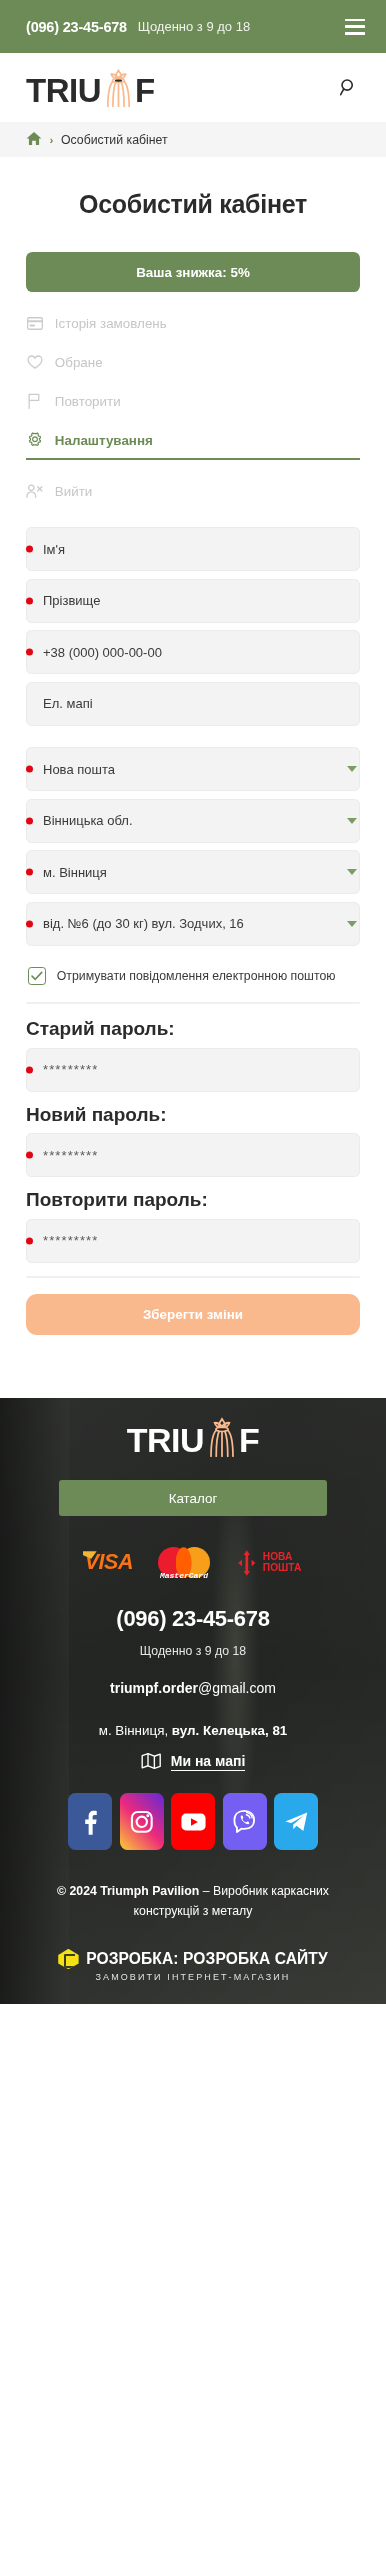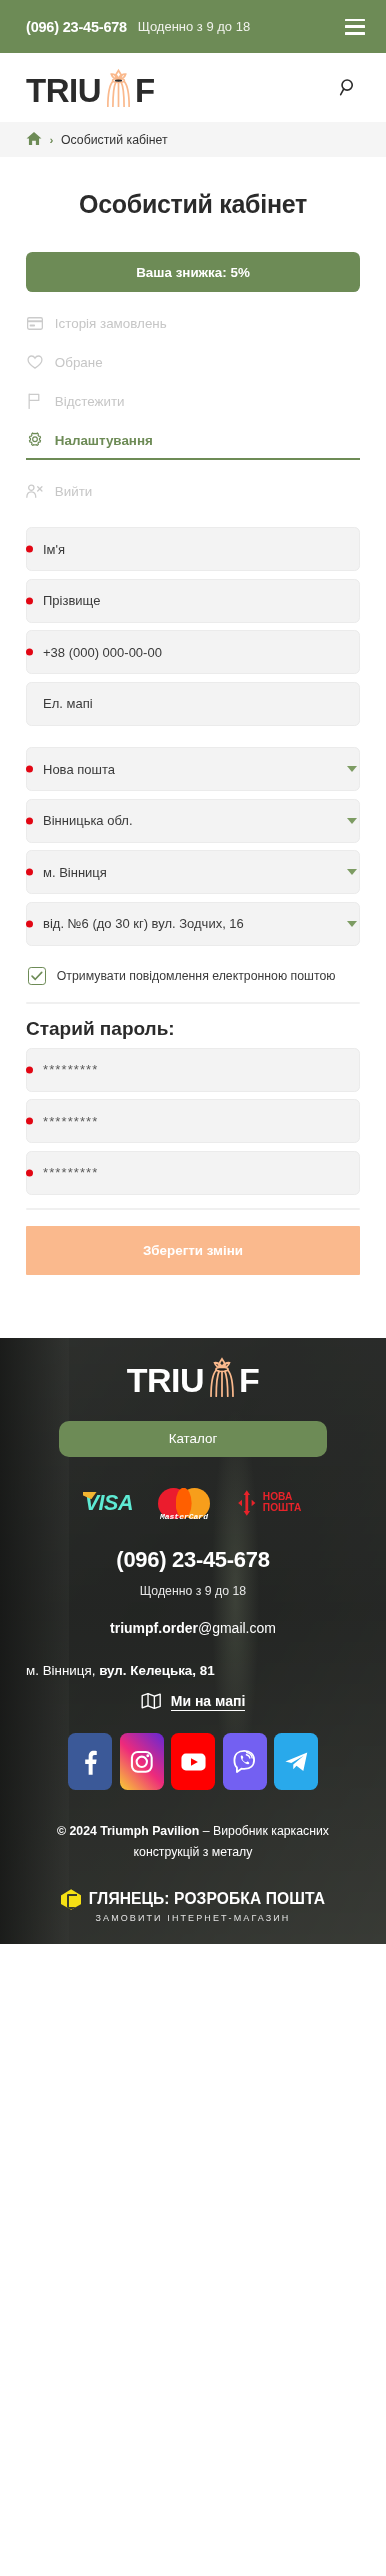--- a/index.html
+++ b/index.html
@@ -209,22 +209,22 @@
     font-size: 19px;
     font-weight: bold;
     color: #2b2b2b;
     margin-bottom: 7.5px;
   }
   .pw-dots { font-size: 13px; color: #5a5a5a; letter-spacing: 1.1px; font-family: "Liberation Sans", sans-serif; }
 
   .save-btn {
     margin-top: 16px;
     background: #fab98d;
-    border-radius: 1px;
-    height: 49px;
+    border-radius: 11px;
+    height: 41px;
     display: flex; align-items: center; justify-content: center;
     color: #ffffff;
     font-size: 13.4px;
     font-weight: bold;
     cursor: pointer;
   }
   .main-bottom-pad { height: 63px; }
 
   
   .footer {
@@ -259,38 +259,38 @@
     justify-content: center;
     height: 46px;
     padding-top: 59px;
     margin-bottom: 23.6px;
   }
   .footer-logo .logo-txt { color: #ffffff; font-size: 34px; line-height: 34px; }
   .footer-logo .logo-mark { width: 34px; height: 41px; }
 
   .catalog-btn {
     background: #6d8b56;
-    border-radius: 10px;
+    border-radius: 3px;
     height: 36px;
     margin: 0 33px 31px 33px;
     display: flex; align-items: center; justify-content: center;
     color: #ffffff;
     font-size: 13.4px;
     cursor: pointer;
   }
 
   .pay-row {
     display: flex;
     align-items: center;
     justify-content: center;
     gap: 25px;
     margin-bottom: 28px;
   }
 
-  .visa-logo { font-size: 21.5px; font-weight: bold; font-style: italic; color: #5eead4; letter-spacing: -0.5px; position: relative; }
+  .visa-logo { font-size: 21.5px; font-weight: bold; font-style: italic; color: #f97316; letter-spacing: -0.5px; position: relative; }
   .visa-logo::before {
     content: "";
     position: absolute; left: -2.1px; top: 1.1px;
     width: 14px; height: 7.5px;
     background: #f2b431;
     clip-path: polygon(0 0, 100% 0, 62% 100%, 0 48%);
   }
 
   .mc-logo { display: flex; align-items: center; position: relative; }
   .mc-circles { position: relative; width: 52px; height: 31px; }
@@ -326,21 +326,21 @@
   }
   .footer-email {
     text-align: center;
     color: #ffffff;
     font-size: 14px;
     margin-bottom: 27px;
   }
   .footer-email b { font-weight: bold; }
   .footer-email span { font-weight: normal; }
   .footer-addr {
-    text-align: left;
+    text-align: center;
     color: #ffffff;
     font-size: 13.4px;
     margin-bottom: 14px;
   }
   .footer-addr b { font-weight: bold; }
   .map-link {
     display: flex; align-items: center; justify-content: center;
     gap: 9.7px; margin-bottom: 21.5px; cursor: pointer;
   }
   .map-link-text {
@@ -476,21 +476,21 @@
       <span class="acct-label">Обране</span>
     </div>
 
     <div class="acct-item">
       <span class="acct-icon">
         <svg width="15" height="16" viewBox="0 0 28 30">
           <path d="M4 29 L4 2" fill="none" stroke="#cbcbcb" stroke-width="2.4" stroke-linecap="round"></path>
           <path d="M4 2.6 L22 2.6 L22 14 L4 14" fill="none" stroke="#cbcbcb" stroke-width="2.4" stroke-linejoin="round"></path>
         </svg>
       </span>
-      <span class="acct-label">Відстежити</span>
+      <span class="acct-label">Повторити</span>
     </div>
 
     <div class="acct-item active">
       <span class="acct-icon">
         <svg width="16" height="16" viewBox="0 0 30 30">
           <path d="M15 2.6 L17.6 3.2 L19.3 1.8 L21.4 3.9 L20.6 6 L22.2 8 L24.6 8 L25.4 10.9 L23.4 12.2 L23.4 14.8 L25.4 16.1 L24.6 19 L22.2 19 L20.6 21 L21.4 23.1 L19.3 25.2 L17.6 23.8 L15 24.4 L12.4 23.8 L10.7 25.2 L8.6 23.1 L9.4 21 L7.8 19 L5.4 19 L4.6 16.1 L6.6 14.8 L6.6 12.2 L4.6 10.9 L5.4 8 L7.8 8 L9.4 6 L8.6 3.9 L10.7 1.8 L12.4 3.2 Z" fill="none" stroke="#6d8b56" stroke-width="2.2" stroke-linejoin="round"></path>
           <circle cx="15" cy="13.5" r="4.4" fill="none" stroke="#6d8b56" stroke-width="2.2"></circle>
         </svg>
       </span>
       <span class="acct-label">Налаштування</span>
@@ -585,27 +585,29 @@
     <div class="hr"></div>
 
     <div class="pw-label">Старий пароль:</div>
     <div class="field-wrap">
       <span class="req-dot"></span>
       <div class="field">
         <span class="field-val pw-dots">*********</span>
       </div>
     </div>
 
+    <div class="pw-label" style="margin-top:11.8px">Новий пароль:</div>
     <div class="field-wrap">
       <span class="req-dot"></span>
       <div class="field">
         <span class="field-val pw-dots">*********</span>
       </div>
     </div>
 
+    <div class="pw-label" style="margin-top:11.8px">Повторити пароль:</div>
     <div class="field-wrap">
       <span class="req-dot"></span>
       <div class="field">
         <span class="field-val pw-dots">*********</span>
       </div>
     </div>
 
     <div class="hr" style="margin:13px 0 0 0"></div>
 
     <div class="save-btn">Зберегти зміни</div>
@@ -721,20 +723,20 @@
       </span>
     </div>
 
     <div class="copyright">
       <b>© 2024 Triumph Pavilion</b><span> – Виробник каркасних конструкцій з металу</span>
     </div>
 
     <div class="dev-row">
       <div class="dev-main">
         <span class="dev-logo"></span>
-        <span class="dev-title">ГЛЯНЕЦЬ: РОЗРОБКА ПОШТА</span>
+        <span class="dev-title">РОЗРОБКА: РОЗРОБКА САЙТУ</span>
       </div>
       <div class="dev-sub">ЗАМОВИТИ ІНТЕРНЕТ-МАГАЗИН</div>
     </div>
 
   </div>
 </div>
 
 
 </body></html>

